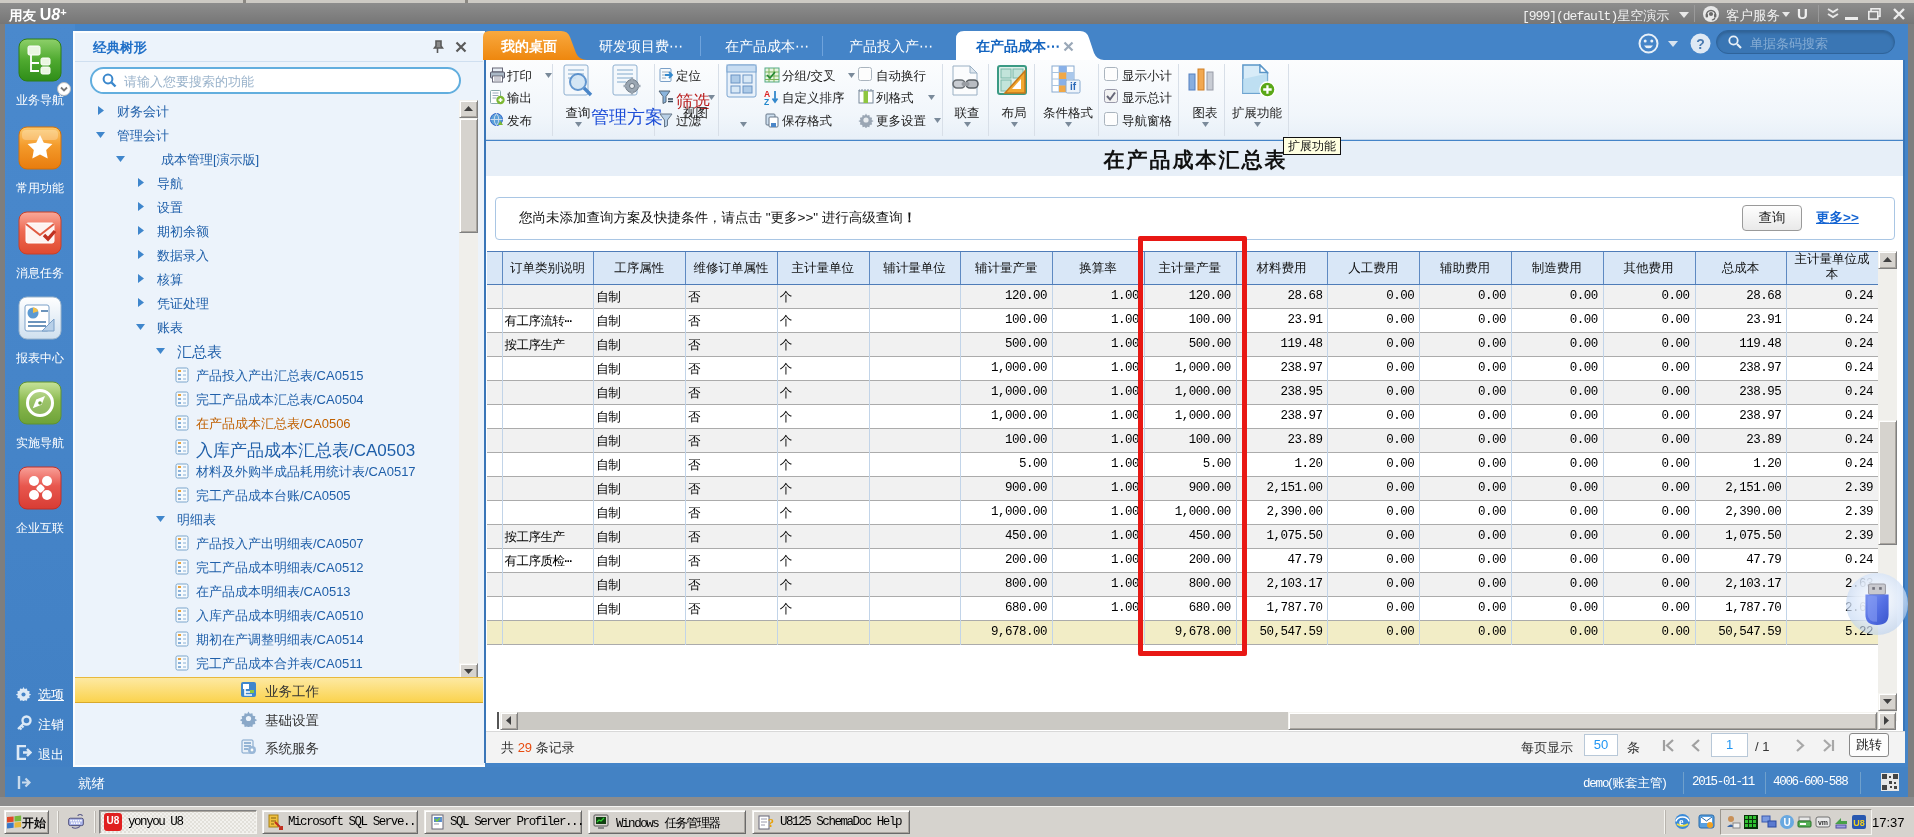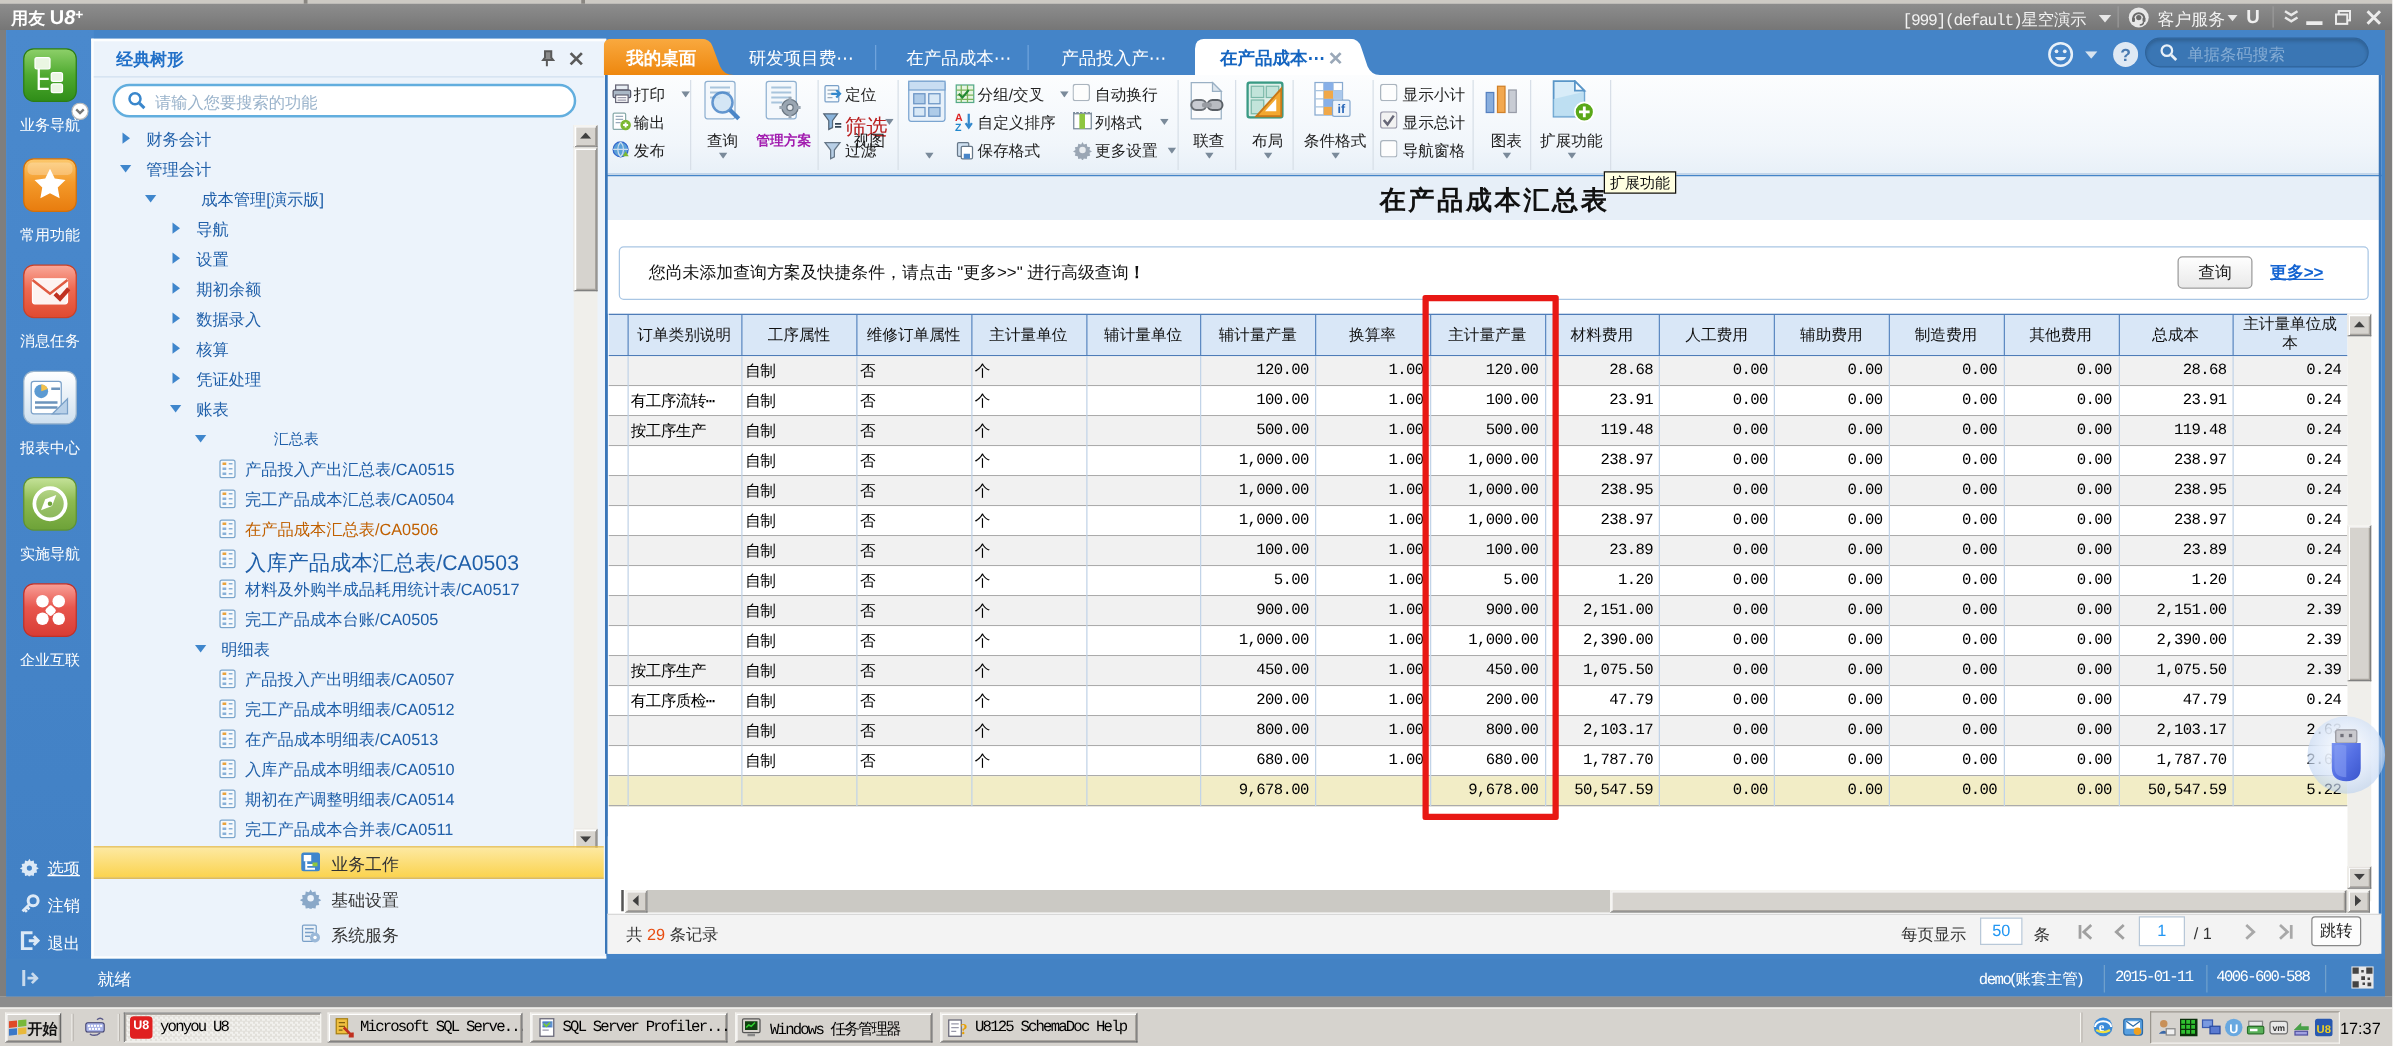--- a/index.html
+++ b/index.html
@@ -216,21 +216,21 @@
       <path d="M1 1 L7 5.5 L1 10 z" fill="#3f86cc"></path>
     </svg>
 <div class="a" style="left:157px;top:295px;width:330px;height:16px;font-size:13px;color:#1f5fa9;white-space:nowrap;">凭证处理</div>
 <svg class="a" style="left:135px;top:323px;" width="11" height="8" viewBox="0 0 11 8">
       <path d="M1 1 L5.5 7 L10 1 z" fill="#3f86cc"></path>
     </svg>
 <div class="a" style="left:157px;top:319px;width:330px;height:16px;font-size:13px;color:#1f5fa9;white-space:nowrap;">账表</div>
 <svg class="a" style="left:155px;top:347px;" width="11" height="8" viewBox="0 0 11 8">
       <path d="M1 1 L5.5 7 L10 1 z" fill="#3f86cc"></path>
     </svg>
-<div class="a" style="left:177px;top:343px;width:330px;height:16px;font-size:12px;color:#1f5fa9;white-space:nowrap;margin-left:42px;">汇总表</div>
+<div class="a" style="left:177px;top:343px;width:330px;height:16px;font-size:15px;color:#1f5fa9;white-space:nowrap;">汇总表</div>
 <svg class="a" style="left:175px;top:367px;" width="14" height="16" viewBox="0 0 14 16">
       <rect x="1" y="1" width="12" height="14" rx="1.5" fill="#f6fafd" stroke="#7aa5cc"></rect>
       <rect x="3" y="3" width="3" height="2" fill="#e8a23c"></rect>
       <rect x="3" y="7" width="3" height="2" fill="#88b0d8"></rect>
       <rect x="3" y="11" width="3" height="2" fill="#88b0d8"></rect>
       <path d="M8 4 h3 M8 8 h3 M8 12 h3" stroke="#88b0d8" stroke-width="1.2"></path>
     </svg>
 <div class="a" style="left:196px;top:367px;width:330px;height:16px;font-size:13px;color:#1f5fa9;white-space:nowrap;">产品投入产出汇总表/CA0515</div>
 <svg class="a" style="left:175px;top:391px;" width="14" height="16" viewBox="0 0 14 16">
       <rect x="1" y="1" width="12" height="14" rx="1.5" fill="#f6fafd" stroke="#7aa5cc"></rect>
@@ -456,21 +456,21 @@
           <circle cx="22" cy="22" r="2.5" fill="#e8ecf0"></circle>
         </g>
         <g fill="#9aa6b2">
           <rect x="20.8" y="13.5" width="2.4" height="4"></rect>
           <rect x="20.8" y="26.5" width="2.4" height="4"></rect>
           <rect x="13.5" y="20.8" width="4" height="2.4"></rect>
           <rect x="26.5" y="20.8" width="4" height="2.4"></rect>
         </g>
       </svg>
     </div>
-<div class="a" style="left:567px;top:105px;width:120px;height:15px;text-align:center;font-size:11px;color:#a21caf;font-weight:bold;">管理方案</div>
+<div class="a" style="left:567px;top:105px;width:120px;height:15px;text-align:center;font-size:18px;color:#1d4ed8;">管理方案</div>
 <div class="a" style="left:658px;top:67px;width:16px;height:16px;">
       <svg width="16" height="16" viewBox="0 0 16 16">
         <rect x="2" y="1.5" width="11" height="13" rx="1" fill="#f6fafd" stroke="#7aa0c8"></rect>
         <path d="M4 5 h7 M4 8 h7 M4 11 h4" stroke="#9ab" stroke-width="1"></path>
         <path d="M7 8 h7 M11 5 l3 3 -3 3" stroke="#38c" stroke-width="1.8" fill="none"></path>
       </svg>
     </div>
 <div class="a" style="left:676px;top:68px;width:120px;height:15px;font-size:12.5px;color:#222;">定位</div>
 <div class="a" style="left:658px;top:89px;width:16px;height:16px;">
       <svg width="16" height="16" viewBox="0 0 16 16">

